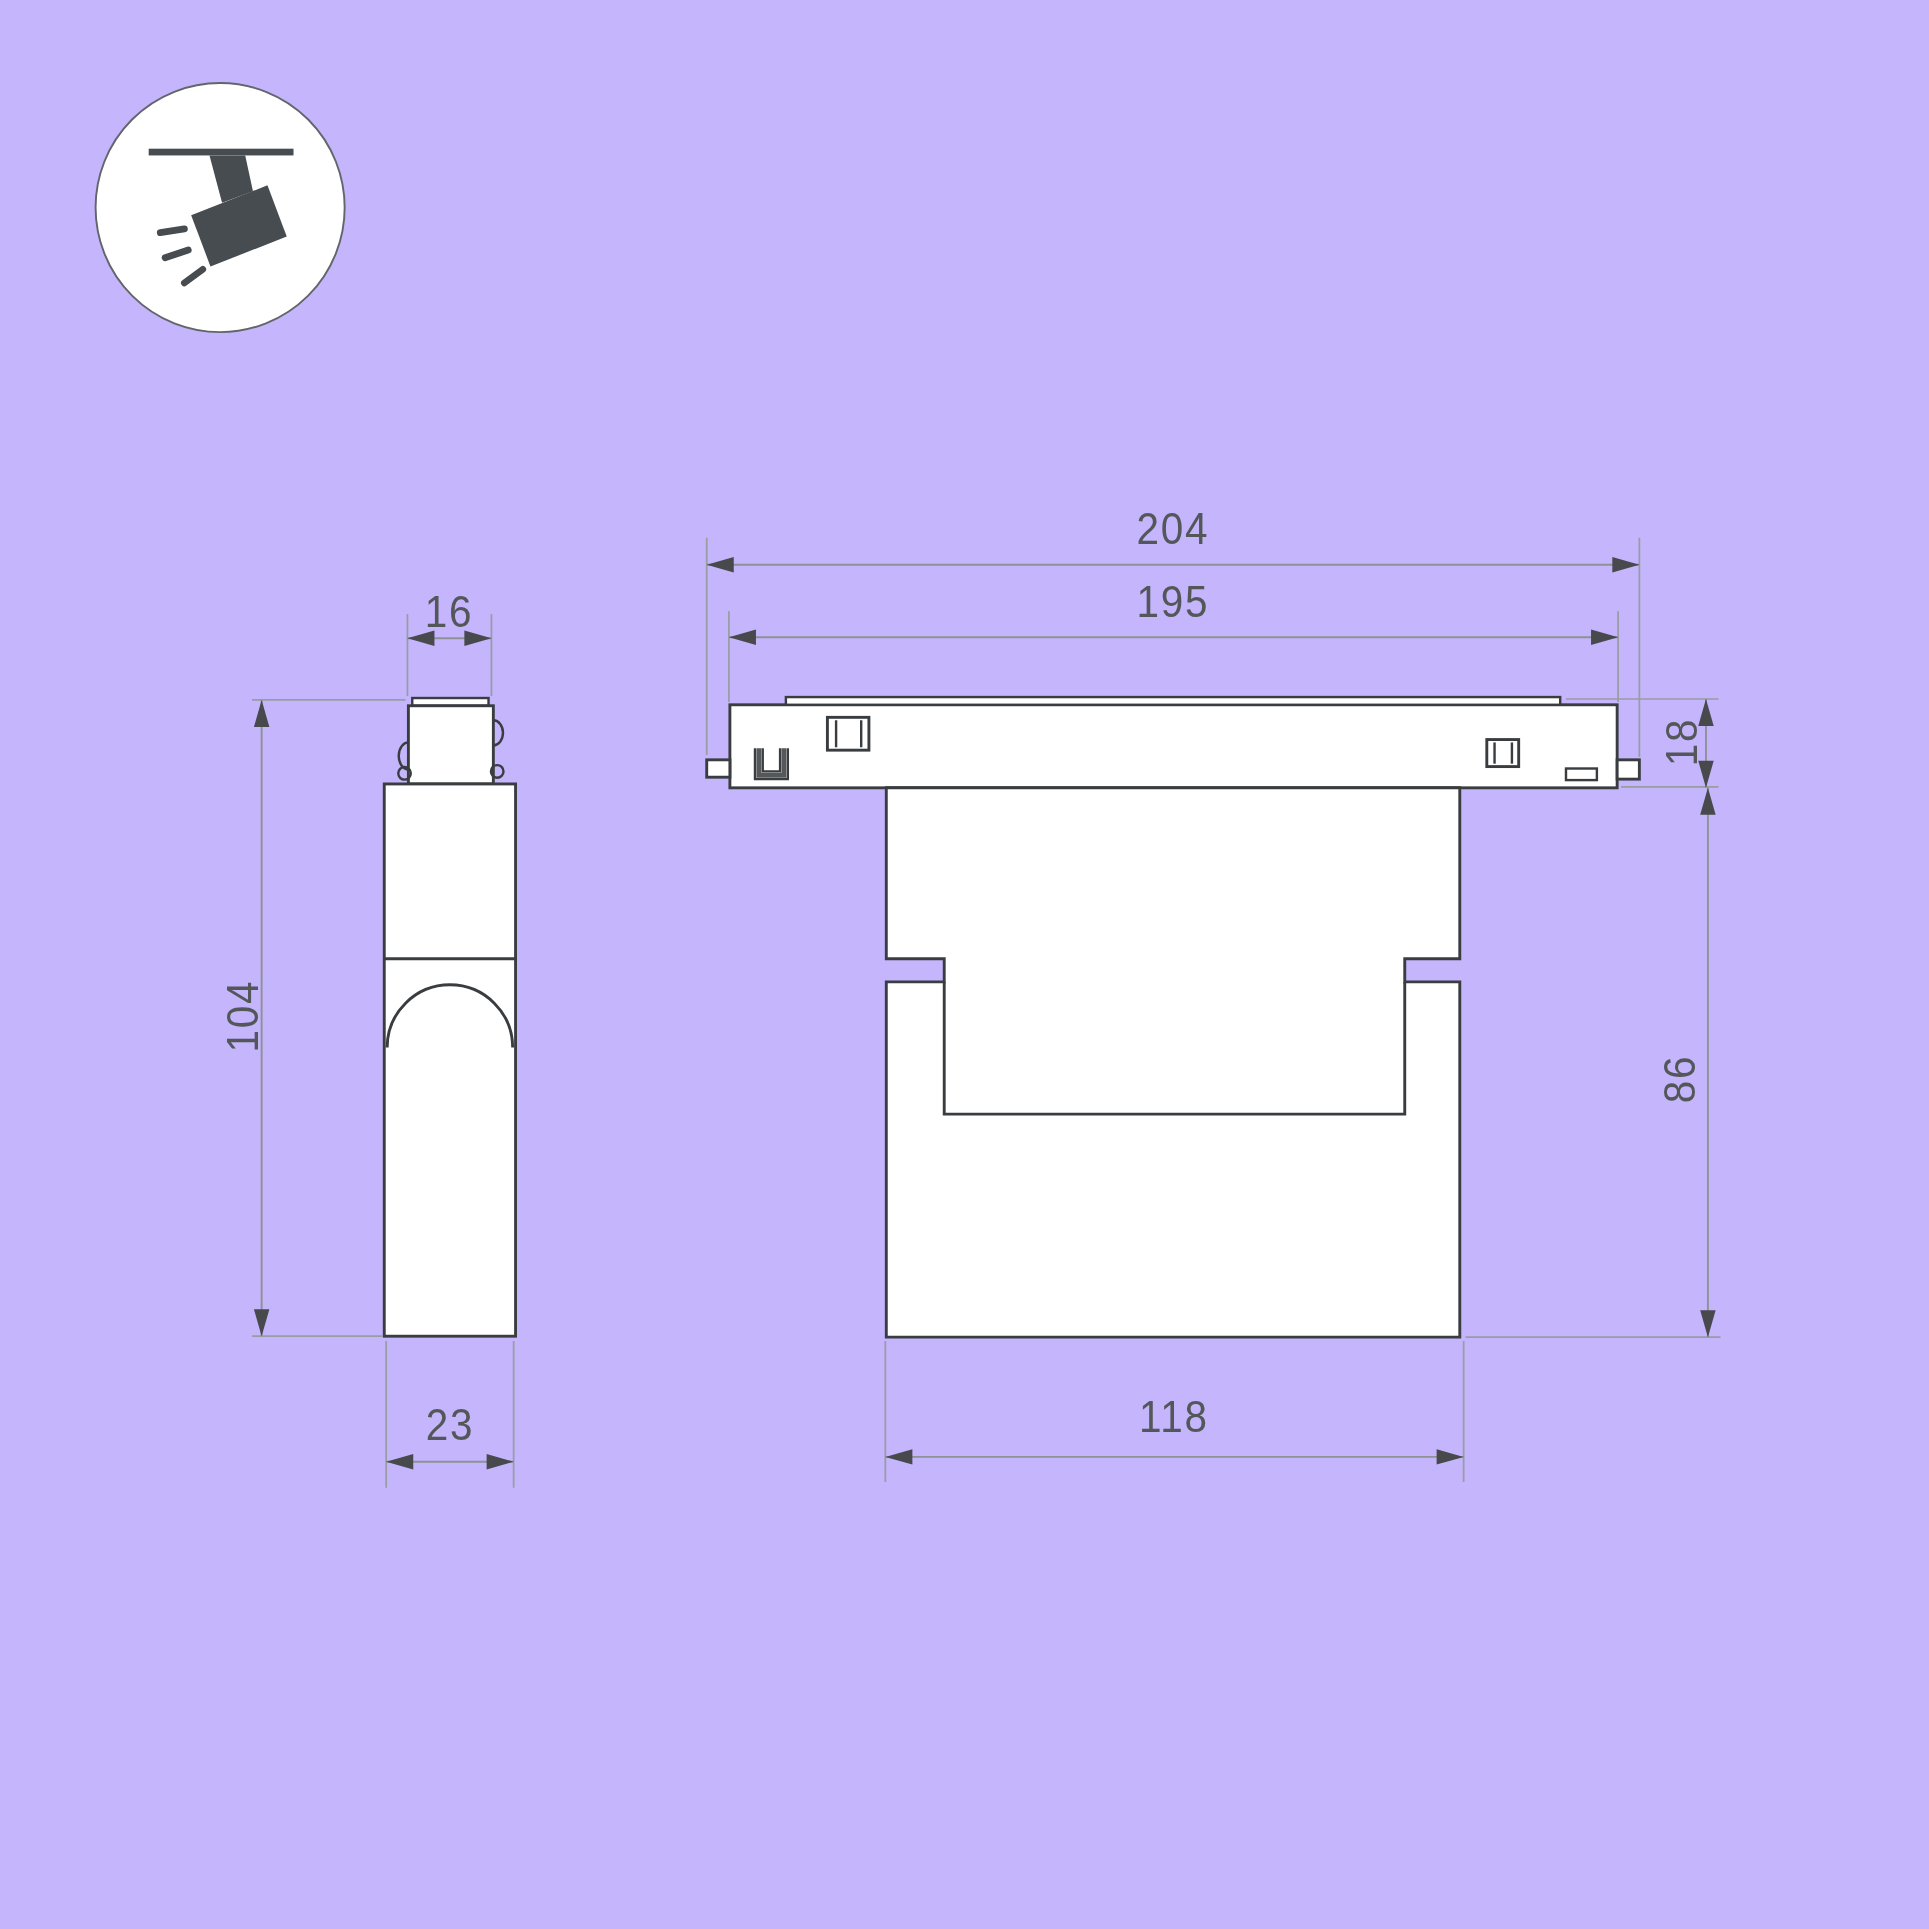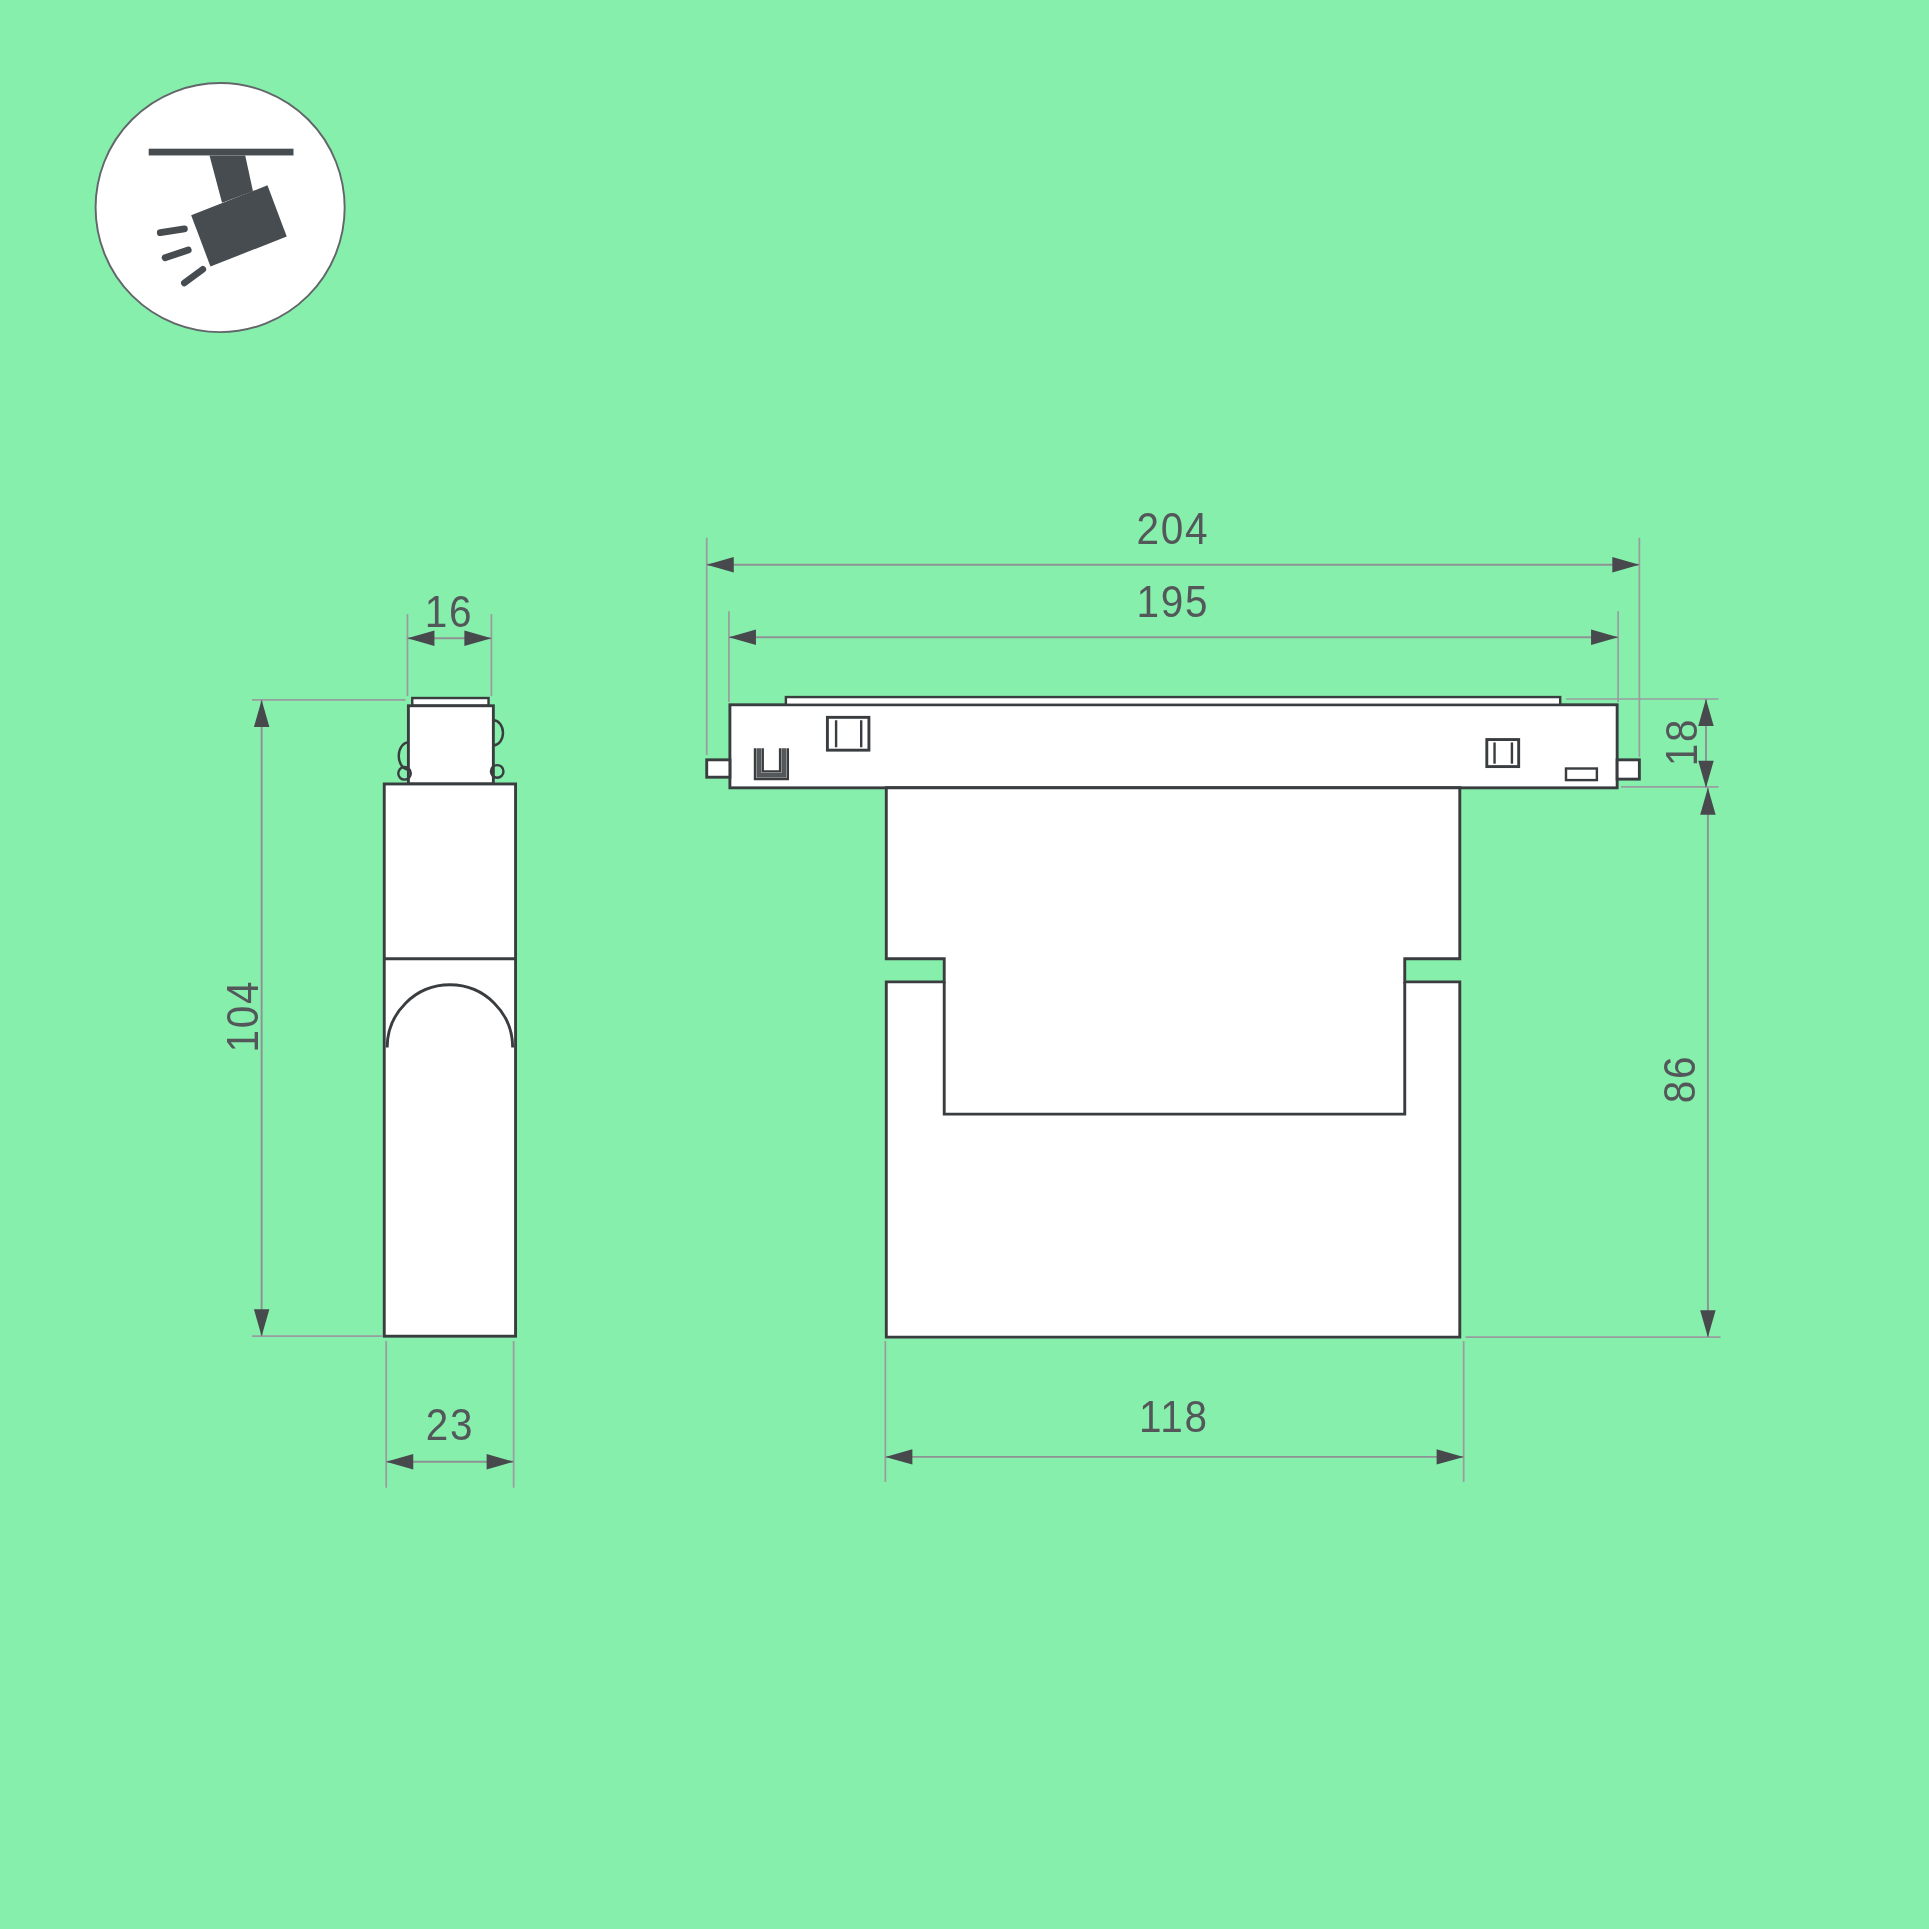--- a/index.html
+++ b/index.html
@@ -1,17 +1,17 @@
 <!DOCTYPE html>
 <html><head>
 <meta charset="utf-8">
 <style>
   html,body{margin:0;padding:0;background:#ffffff;}
   body{width:1929px;height:1929px;font-family:"Liberation Sans",sans-serif;}
-  .canvas{position:relative;width:1929px;height:1929px;background:#86efac;overflow:hidden;}
+  .canvas{position:relative;width:1929px;height:1929px;background:#c4b5fd;overflow:hidden;}
   .canvas svg{position:absolute;left:0;top:0;}
   .dim-label{
     position:absolute;
     font-size:44px;
     font-weight:400;
     color:#54575a;
     letter-spacing:1.9px;
     white-space:nowrap;
     transform:translate(-50%,-50%) scaleX(.92);
   }

